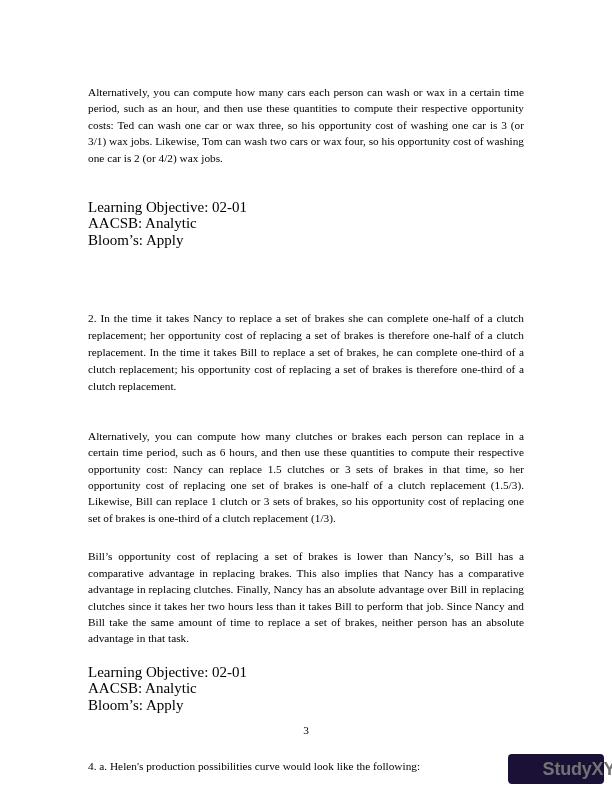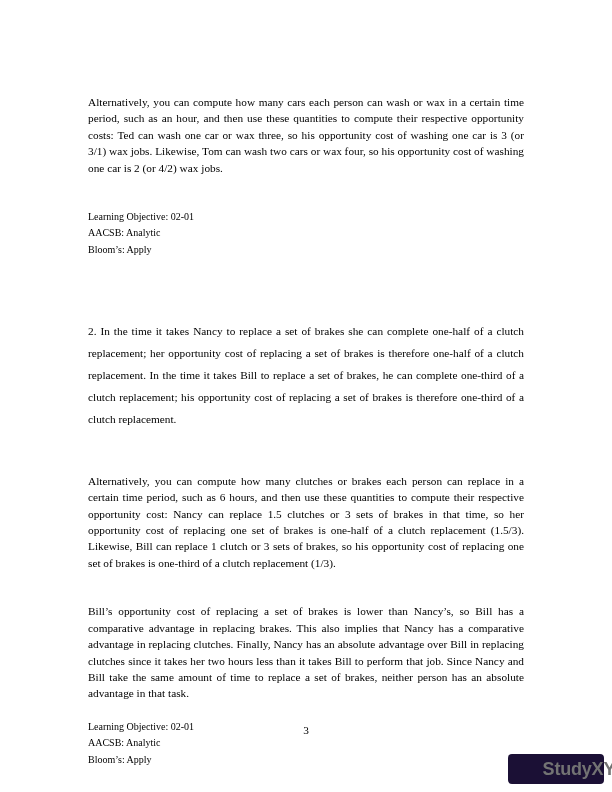--- a/index.html
+++ b/index.html
@@ -23,40 +23,40 @@
     height: 792px;
     background: #ffffff;
   }
   .content {
     position: absolute;
     left: 88px;
     top: 78px;
     width: 436px;
   }
   p.para {
-    margin: 16px 0 0 0;
+    margin: 6px 0 0 0;
     font-size: 11.3px;
     line-height: 16.4px;
     text-align: justify;
     text-justify: inter-word;
     hyphens: none;
   }
   .gap-sm { height: 16px; }
   .gap-md { height: 17px; }
   .gap-lg { height: 34px; }
   .gap-xl { height: 50px; }
   .meta {
-    font-size: 10px;
+    font-size: 15px;
     line-height: 16.4px;
     text-align: left;
   }
   .meta div { white-space: nowrap; }
   .numbered {
     font-size: 11.3px;
-    line-height: 22px;
+    line-height: 17px;
     text-align: justify;
   }
   .page-number {
     position: absolute;
     left: 0;
     right: 0;
     top: 724px;
     text-align: center;
     font-size: 11.3px;
     font-family: "Liberation Serif", serif;

